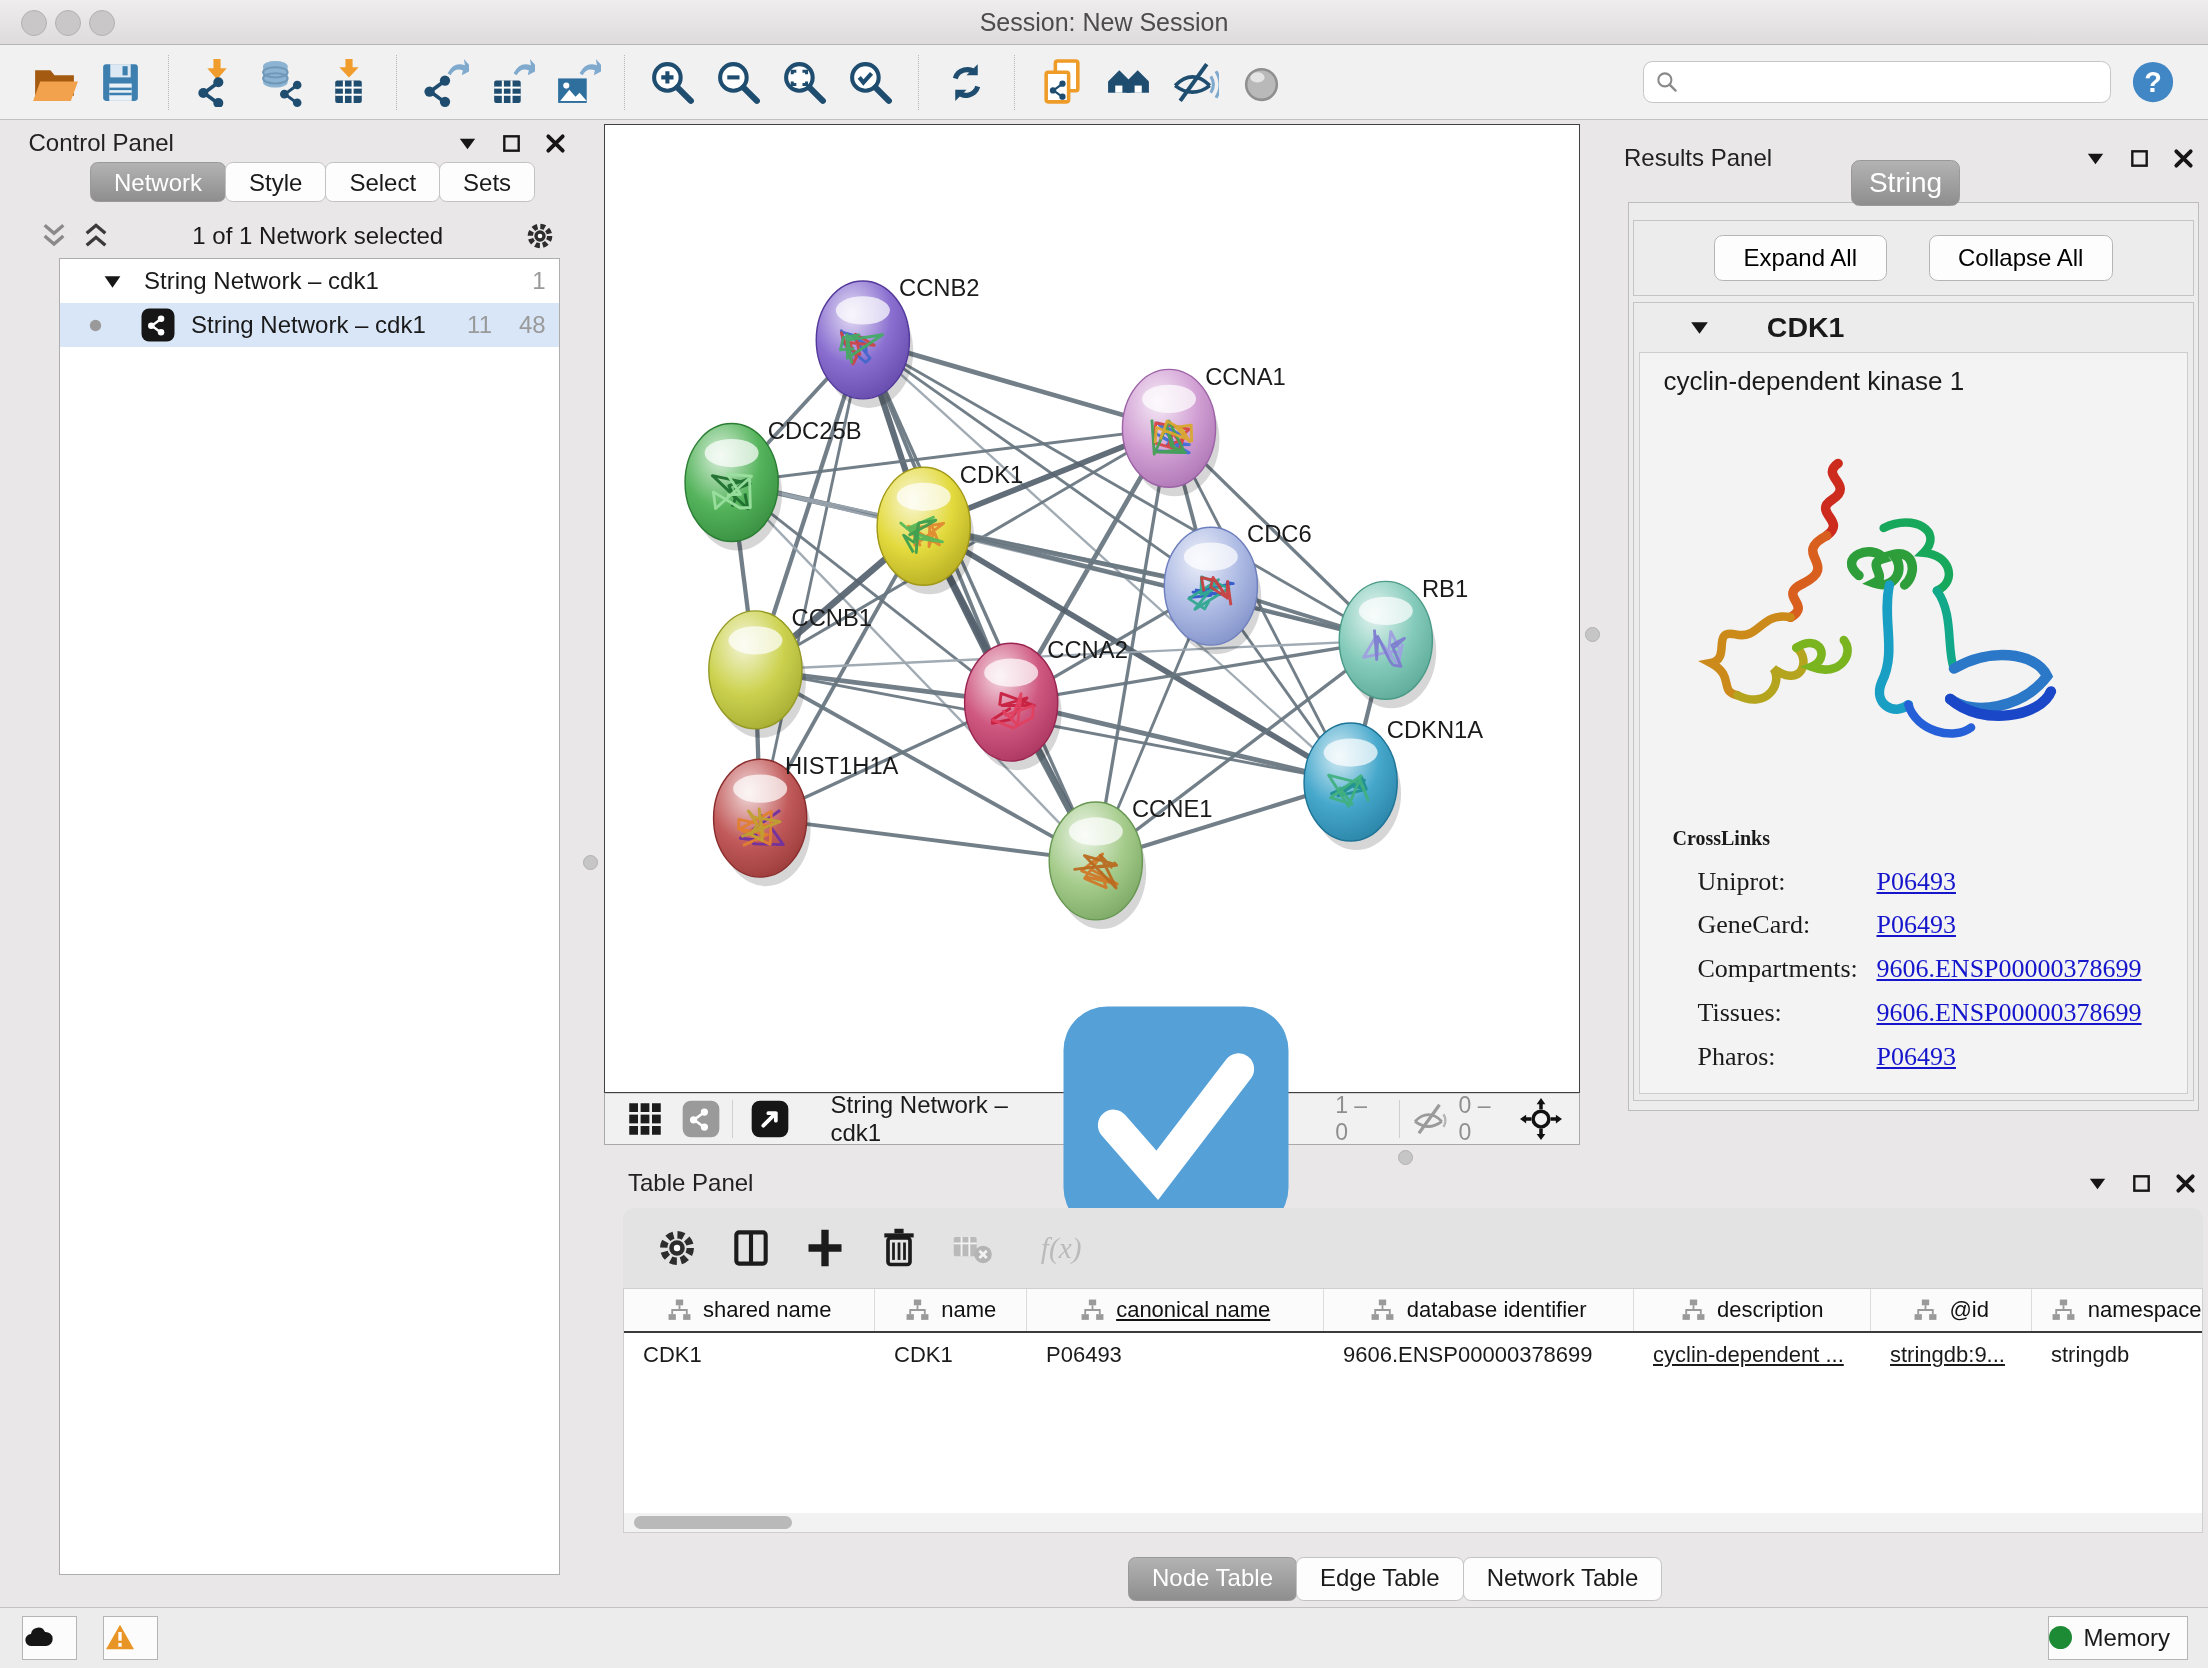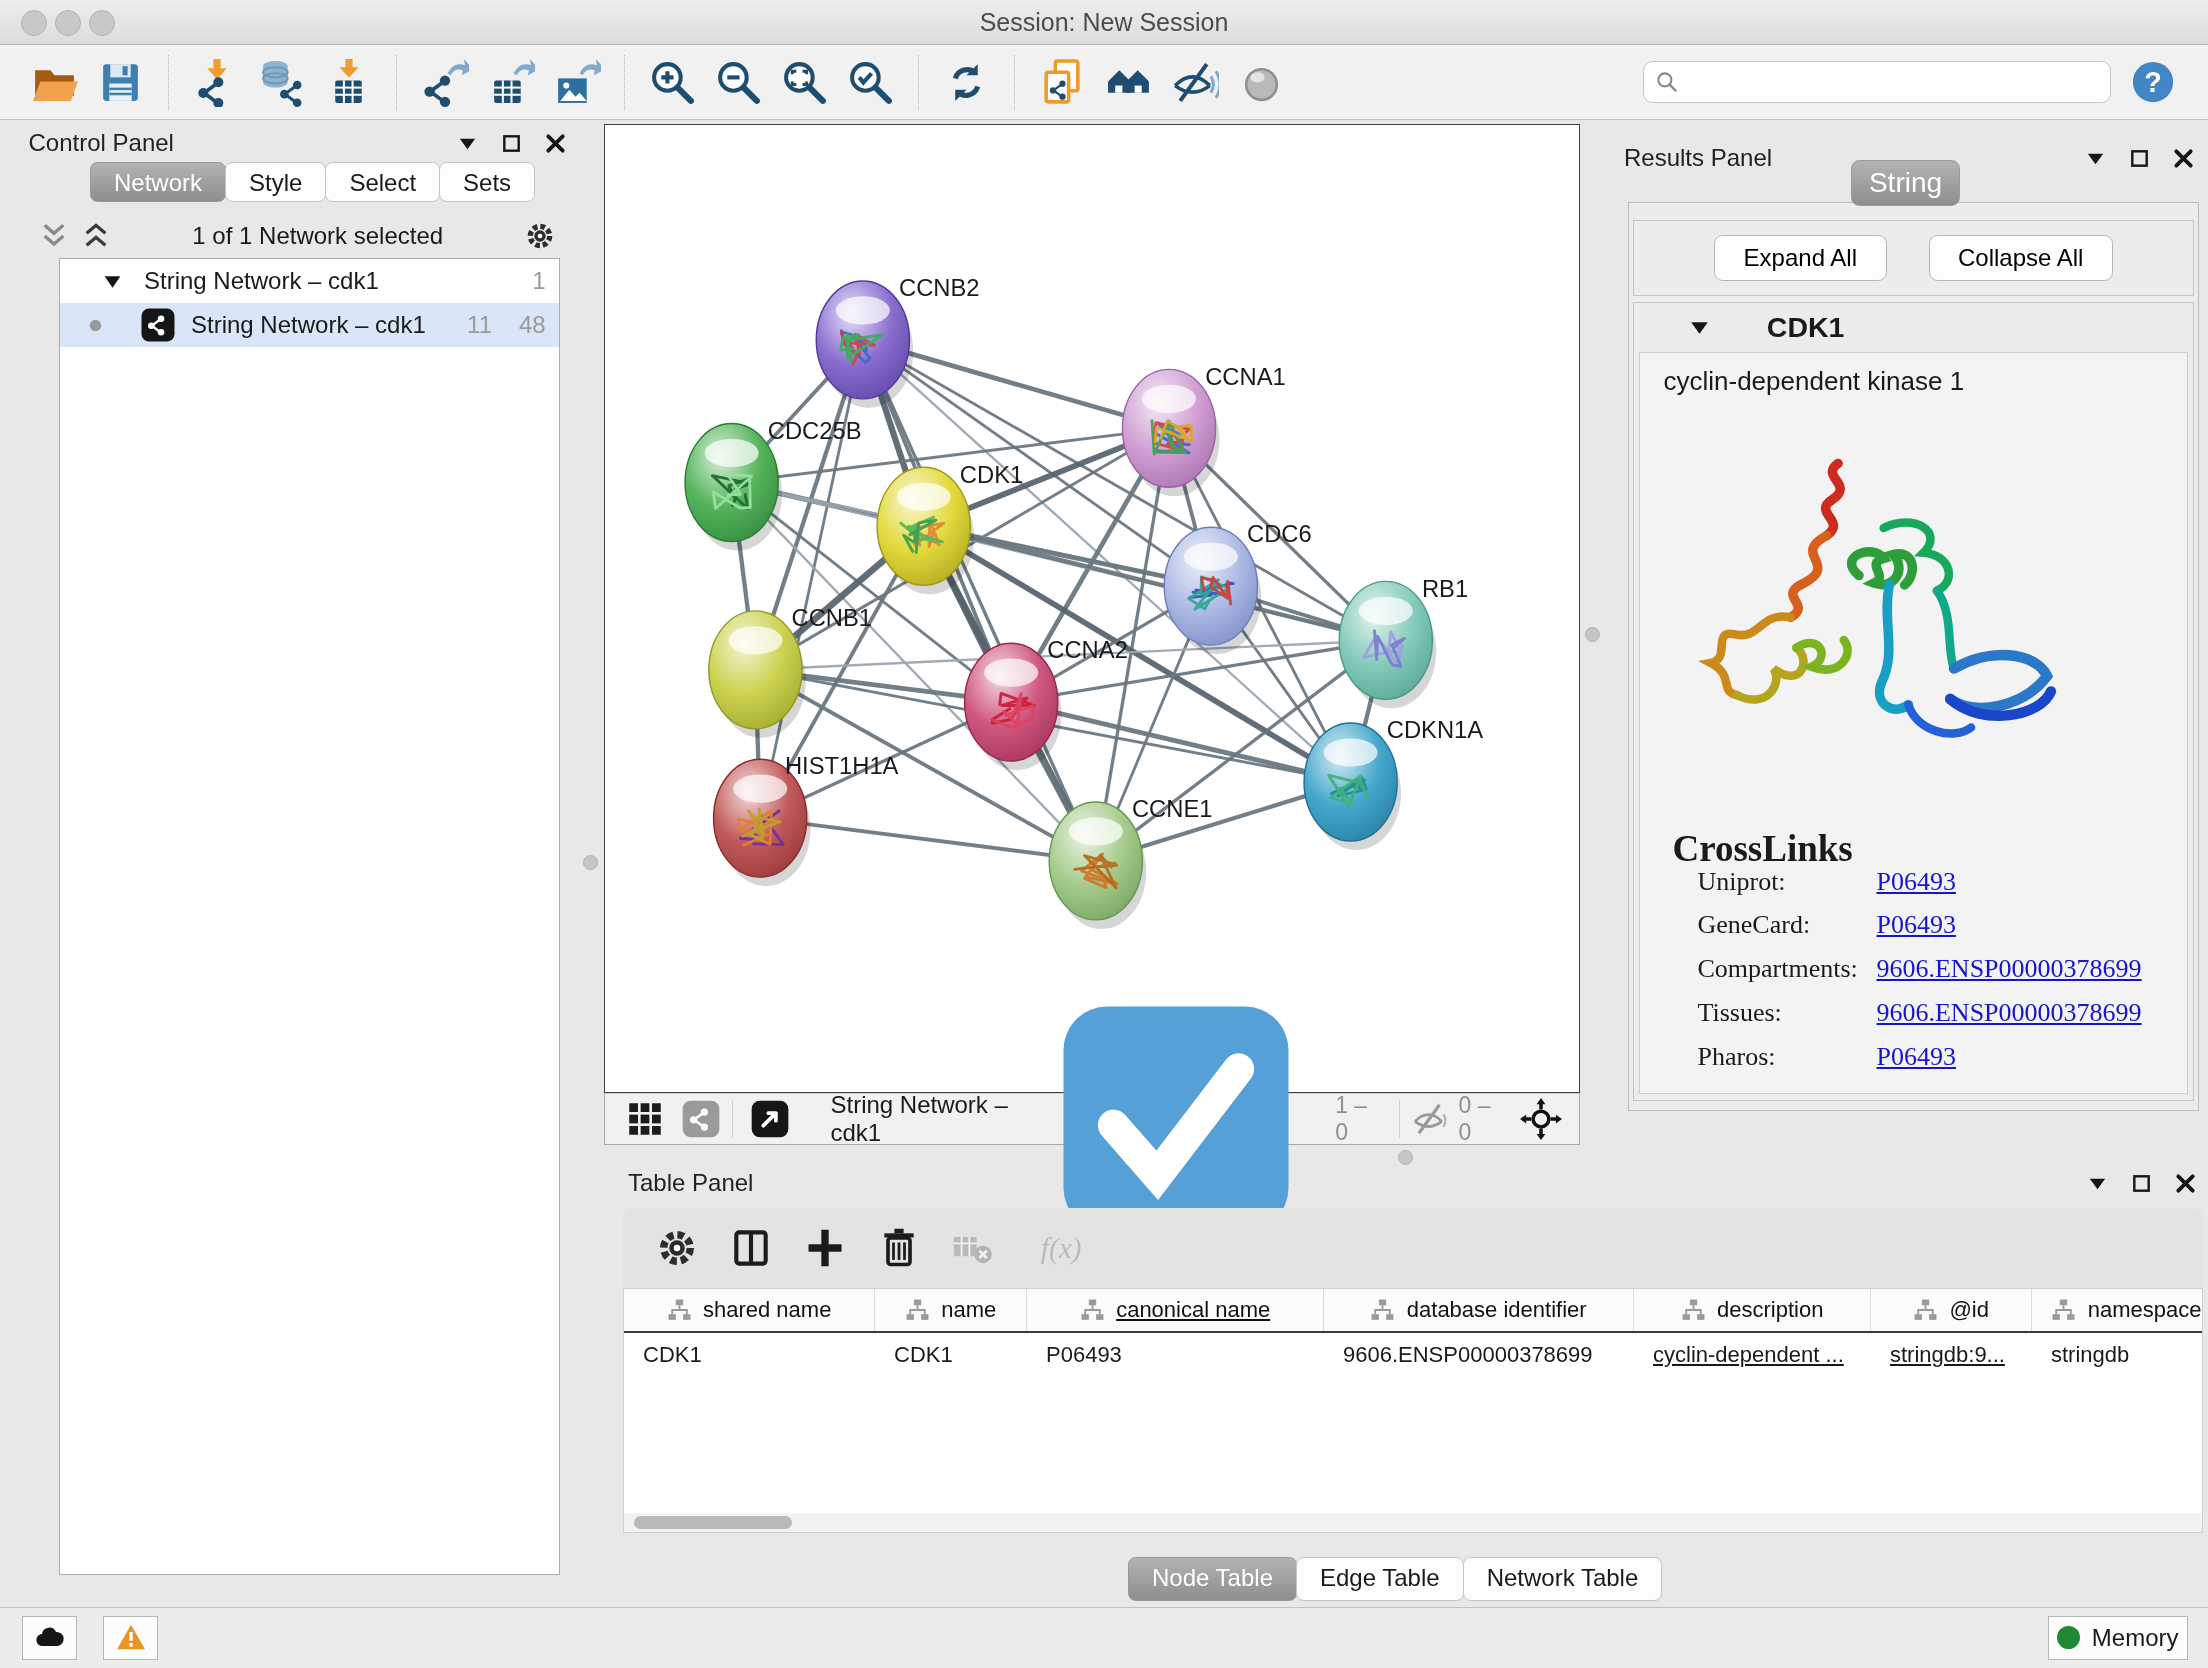--- a/index.html
+++ b/index.html
@@ -49,40 +49,40 @@
   .rp-btnrow{position:absolute;left:3.8px;top:17px;right:3.8px;height:76px;border:1.9px solid #c4c4c4;background:#ececec;display:flex;align-items:center;justify-content:center;gap:42px;box-sizing:border-box}
   .btn{height:46px;padding:0 28.5px;background:#fdfdfd;border:1px solid #b5b5b5;border-radius:8.6px;font-size:24px;line-height:44px;cursor:pointer}
   .rp-genebox{position:absolute;left:3.8px;top:99px;right:3.8px;bottom:9.5px;border:1.9px solid #c4c4c4;background:#ececec;box-sizing:border-box}
   .rp-generow{display:flex;align-items:center;height:48px}
   .rp-generow .i{width:25px;height:25px;margin-left:53px}
   .gene-name{font-size:28.5px;font-weight:bold;margin-left:55px}
   .rp-inner{position:absolute;left:5.7px;top:49px;right:5.7px;bottom:5.7px;background:#f3f3f3;border:1px solid #cdcdcd;overflow:hidden}
   .gene-desc{font-size:26px;margin:13.3px 0 0 23px}
   .protein{position:absolute;left:28.5px;top:61px;width:399px;height:361px}
   .serif{font-family:"Liberation Serif",serif}
-  .xl-title{position:absolute;left:32px;top:474px;font-size:37px;font-weight:bold}
+  .xl-title{position:absolute;left:32px;top:474px;font-size:20px;font-weight:bold}
   .xl-row{position:absolute;left:57px;width:476px;height:38px;font-size:26px}
   .xl-row .v{position:absolute;left:179px;top:0;color:#1515cc;text-decoration:underline;cursor:pointer;white-space:nowrap}
   
   .tp-head{left:628px;top:1167px;width:1569px;height:32px}
   .tp-toolbar{position:absolute;left:623px;top:1208px;width:1580px;height:80px;background:#e3e3e3;border-radius:11.4px 11.4px 0 0;display:flex;align-items:center;padding-left:32px;gap:30px;box-sizing:border-box}
   .tp-toolbar .i{width:44px;height:44px;cursor:pointer}
   .tp-toolbar .dis{opacity:.55;cursor:default}
   .tp-table{position:absolute;left:623px;top:1288px;width:1580px;height:245px;background:#fff;border:1px solid #cfcfcf;box-sizing:border-box;overflow:hidden}
   .tp-hrow{display:flex;height:44px;background:#fbfbfb;border-bottom:2.9px solid #3a3a3a;box-sizing:border-box}
   .tp-hcell{display:flex;align-items:center;justify-content:center;gap:11.4px;font-size:22px;color:#111;border-right:1.9px solid #dcdcdc;box-sizing:border-box;overflow:hidden;flex:0 0 auto}
   .tp-hcell .i{width:25px;height:25px;flex:0 0 auto}
   .tp-drow{display:flex;height:44px;align-items:center;font-size:22px}
   .tp-dcell{padding-left:19px;box-sizing:border-box;overflow:hidden;white-space:nowrap;flex:0 0 auto}
   .tp-scrolltrack{position:absolute;left:0;right:0;bottom:0;height:19px;background:#f2f2f2}
   .tp-thumb{position:absolute;left:9.5px;top:2.9px;width:158px;height:13.3px;background:#b9b9b9;border-radius:6.7px;cursor:pointer}
   .tp-tabs{position:absolute;left:1128px;top:1557px;height:44px;display:flex}
   
   .statusbar{position:absolute;left:0;top:1607px;width:100%;height:61px;background:#ececec;border-top:1px solid #c2c2c2}
-  .sb-btn{position:absolute;top:7.6px;height:44px;background:#fcfcfc;border:1.9px solid #b5b5b5;display:flex;align-items:center;justify-content:center;box-sizing:border-box;cursor:pointer}
+  .sb-btn{position:absolute;top:7.6px;height:44px;background:#fcfcfc;border:1.9px solid #b5b5b5;display:flex;align-items:center;justify-content:flex-start;box-sizing:border-box;cursor:pointer}
   .sb-btn .i{width:32px;height:32px}
   .mem-dot{width:23px;height:23px;border-radius:50%;margin-right:11.4px}
   .mem-lbl{font-size:24px}
   .split-dot{position:absolute;width:13.3px;height:13.3px;border-radius:50%;background:#c6c6c6;border:1px solid #b2b2b2;cursor:pointer}
 </style>
 </head>
 <body>
 
 <div class="app">
 

